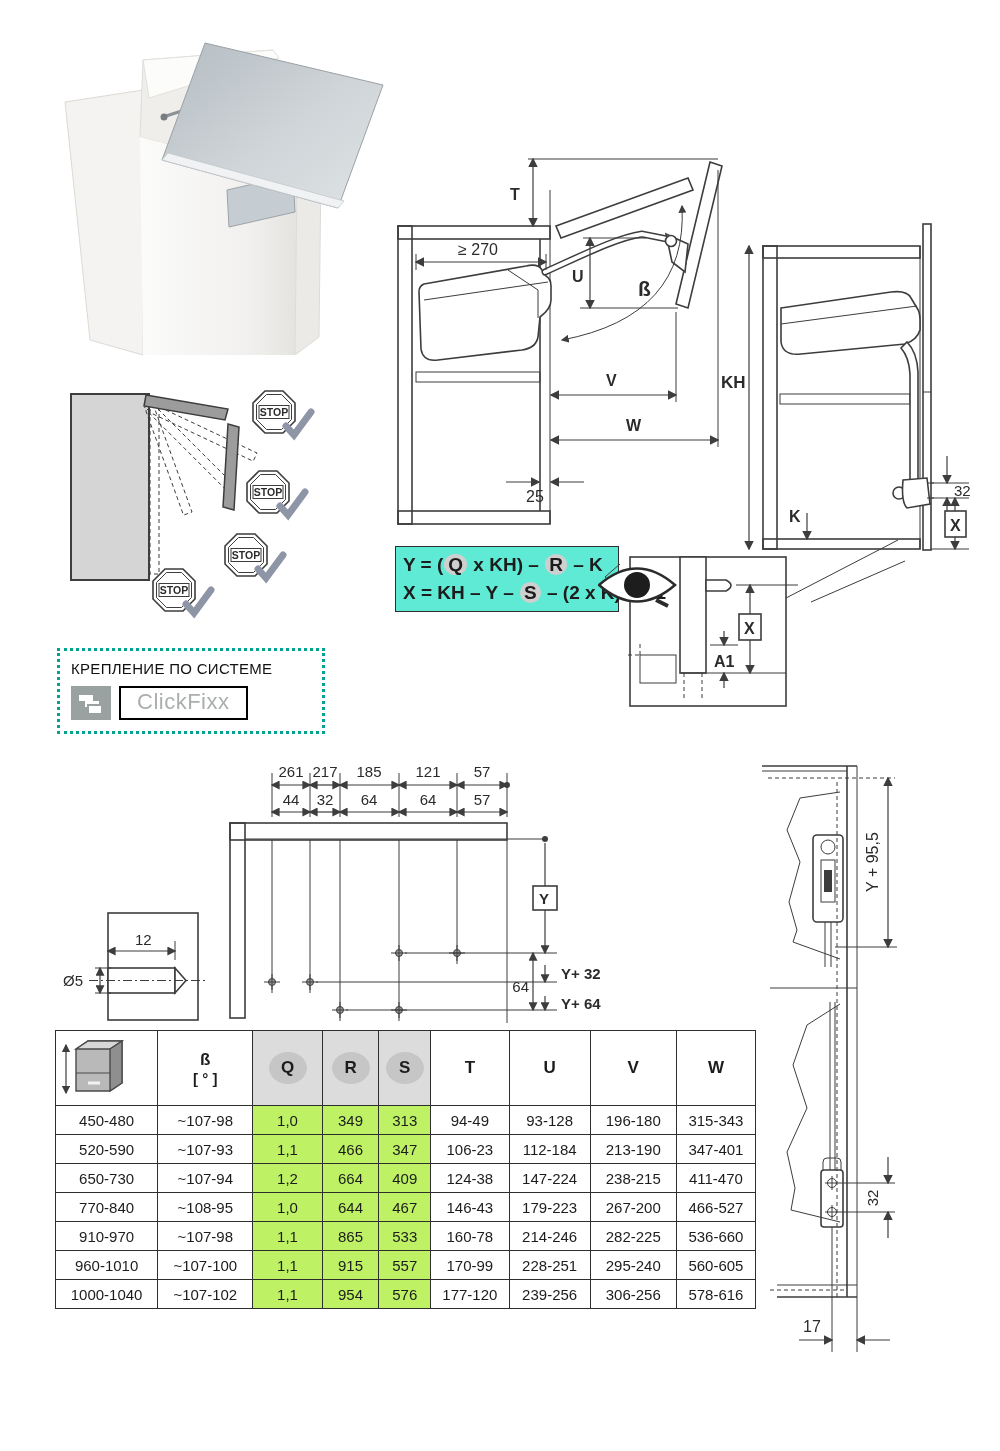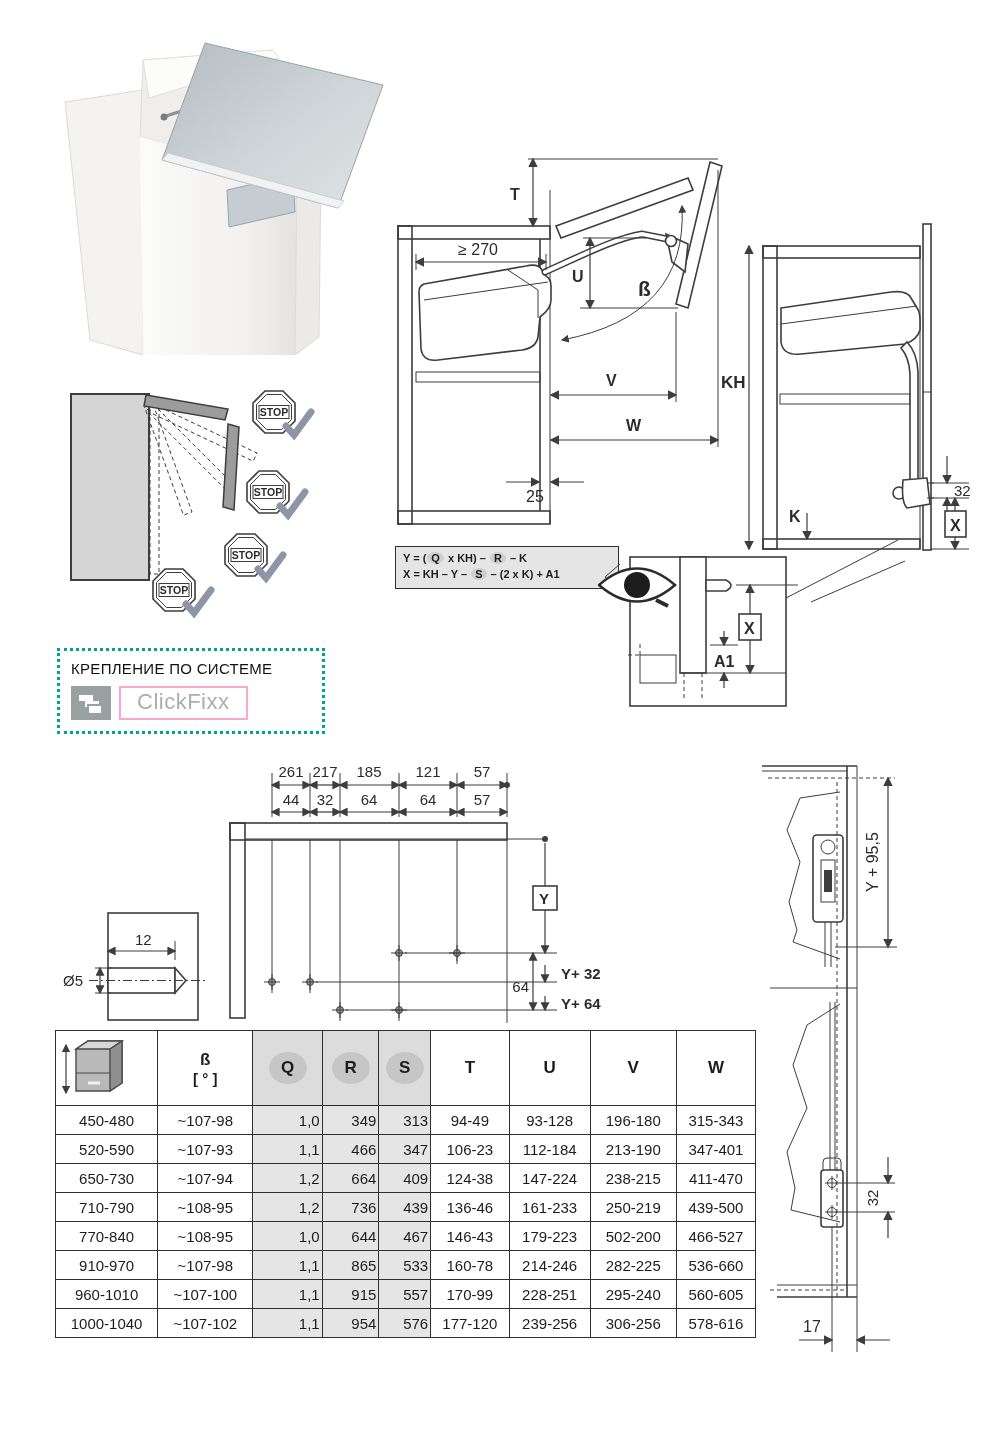--- a/index.html
+++ b/index.html
@@ -8,36 +8,36 @@
   .panel{position:absolute;}
   svg{display:block;}
   svg text{font-family:"Liberation Sans",sans-serif;fill:#2b2b2b;}
   .dim{stroke:#3d3d3d;stroke-width:1.2;fill:none;}
   .thin{stroke:#3d3d3d;stroke-width:1;fill:none;}
   .out{stroke:#3d3d3d;stroke-width:1.6;fill:none;}
   .wfill{fill:#ffffff;stroke:#3d3d3d;stroke-width:1.6;}
   .dash{stroke-dasharray:4 3;}
   .dashdot{stroke-dasharray:9 3 2 3;}
   
-  #formula-box{left:395px;top:546px;width:208px;border:1.6px solid #2e2e2e;background:#e5e5e5;
-    padding:4px 7px 5px 7px;font-size:11px;font-weight:bold;line-height:1.45;white-space:nowrap;}
+  #formula-box{left:395px;top:546px;width:208px;border:1.6px solid #2e2e2e;background:#5eead4;
+    padding:4px 7px 5px 7px;font-size:19px;font-weight:bold;line-height:1.45;white-space:nowrap;}
   .frm .circ{background:#cfcfcf;border-radius:50%;padding:0 4px;margin:0 1px;}
   
   #clickfixx{left:57px;top:648px;width:240px;border:3px dotted #00a38d;background:#fff;padding:9px 11px 11px 11px;}
   #clickfixx .ttl{font-size:15px;font-weight:normal;letter-spacing:.3px;color:#111;}
   #clickfixx .row{display:flex;align-items:center;margin-top:9px;}
   #clickfixx .lg{width:40px;height:34px;background:#9aa1a1;margin-right:8px;flex:0 0 auto;display:flex;align-items:center;justify-content:center;}
-  #clickfixx .brand{border:2px solid #f9a8d4;color:#a9aeae;font-size:22px;padding:1px 16px 3px 16px;letter-spacing:.5px;}
+  #clickfixx .brand{border:2px solid #000000;color:#a9aeae;font-size:22px;padding:1px 16px 3px 16px;letter-spacing:.5px;}
   
   #spec-table{left:55px;top:1030px;width:701px;}
   table.t{border-collapse:collapse;width:100%;table-layout:fixed;background:#fff;}
   .t th,.t td{border:1.4px solid #2e2e2e;text-align:center;vertical-align:middle;}
   .t td{font-size:15px;padding:2px 2px;height:24px;}
   .t th{font-size:17px;font-weight:bold;height:70px;padding:2px;}
-  .t td:nth-child(n+3):nth-child(-n+5){background:#e5e5e5;text-align:right;}
+  .t td:nth-child(n+3):nth-child(-n+5){background:#bef264;}
   .t th:nth-child(n+3):nth-child(-n+5){background:#dcdcdc;}
   .t .oval{display:inline-block;background:#c6c6c6;border-radius:50%;min-width:20px;padding:6px 9px;}
   .t .sub{font-size:15px;font-weight:bold;}
 </style>
 </head>
 <body>
 
 <div id="page">
 
   <div class="panel" style="left:35px;top:25px;">
@@ -566,39 +566,28 @@
             <td>~107-94</td>
             <td>1,2</td>
             <td>664</td>
             <td>409</td>
             <td>124-38</td>
             <td>147-224</td>
             <td>238-215</td>
             <td>411-470</td>
           </tr>
           <tr>
-            <td>710-790</td>
-            <td>~108-95</td>
-            <td>1,2</td>
-            <td>736</td>
-            <td>439</td>
-            <td>136-46</td>
-            <td>161-233</td>
-            <td>250-219</td>
-            <td>439-500</td>
-          </tr>
-          <tr>
             <td>770-840</td>
             <td>~108-95</td>
             <td>1,0</td>
             <td>644</td>
             <td>467</td>
             <td>146-43</td>
             <td>179-223</td>
-            <td>502-200</td>
+            <td>267-200</td>
             <td>466-527</td>
           </tr>
           <tr>
             <td>910-970</td>
             <td>~107-98</td>
             <td>1,1</td>
             <td>865</td>
             <td>533</td>
             <td>160-78</td>
             <td>214-246</td>

